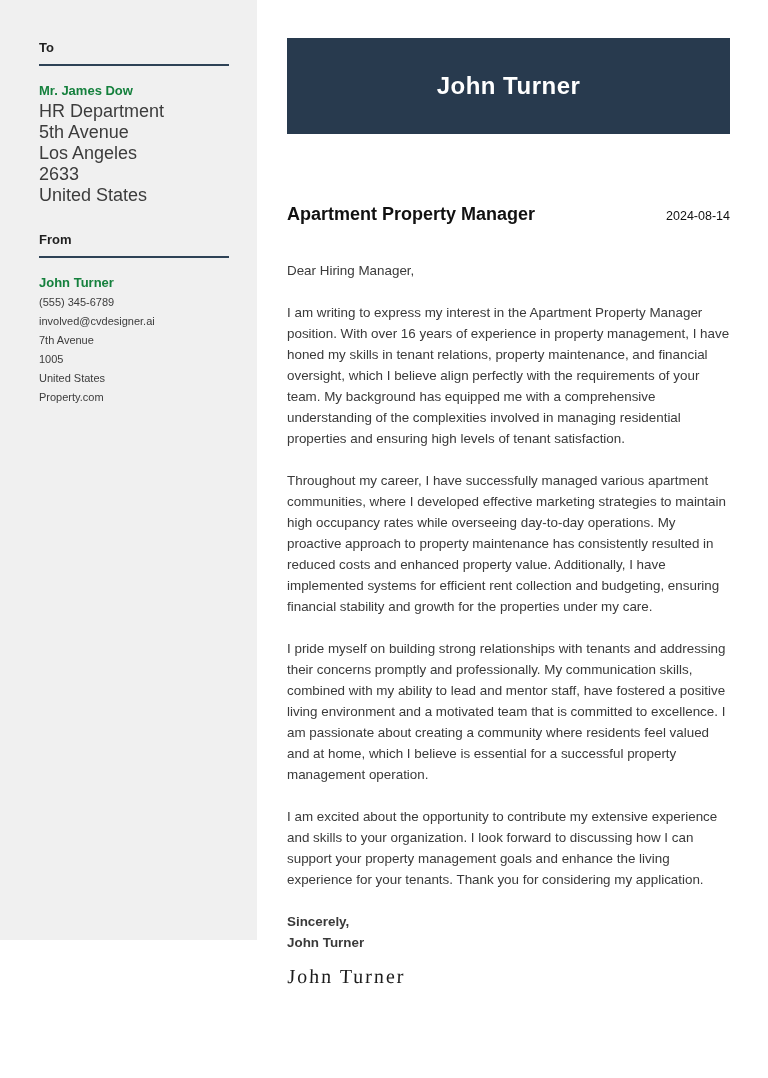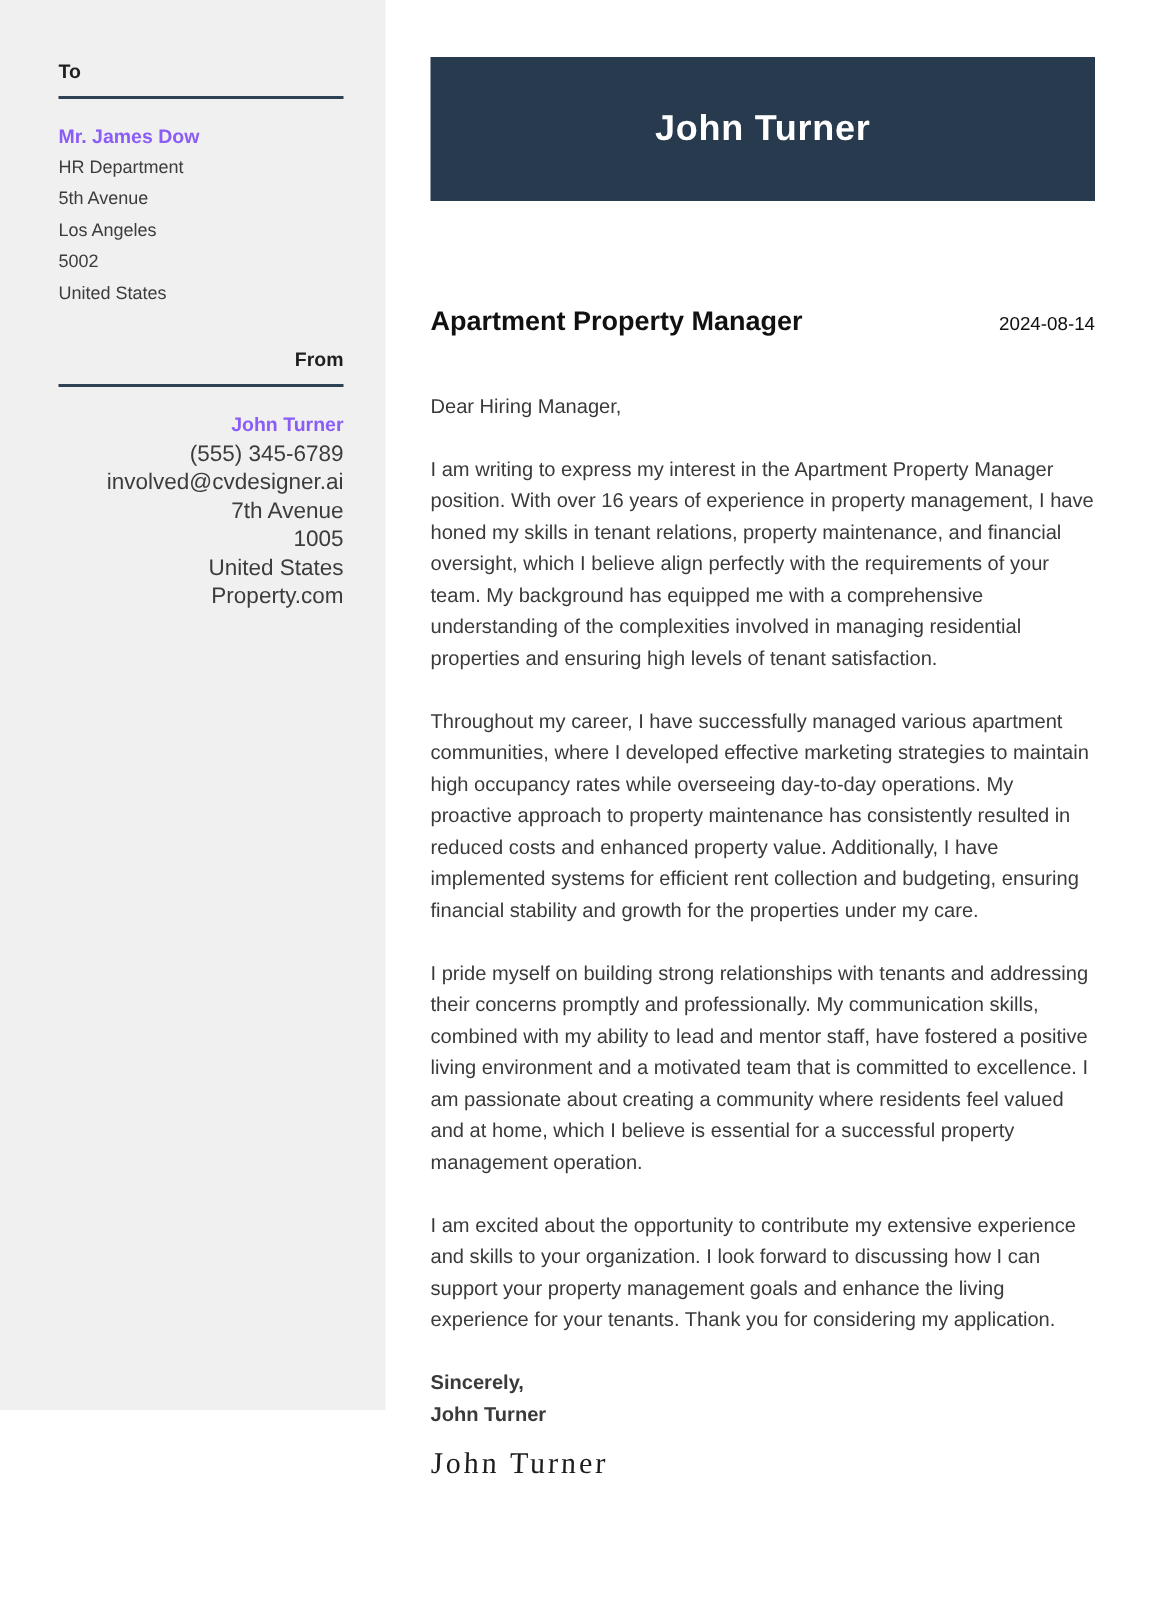--- a/index.html
+++ b/index.html
@@ -31,34 +31,34 @@
   }
   .side-rule {
     height: 2px;
     background: #2e4256;
     width: 100%;
     margin-bottom: 14px;
   }
   .side-name {
     font-size: 13px;
     font-weight: bold;
-    color: #8b5cf6;
+    color: #15803d;
     line-height: 21px;
   }
   .to-lines .side-line {
-    font-size: 12px;
+    font-size: 18px;
     line-height: 21px;
     color: #3c3c3c;
   }
   .from-lines .side-line {
-    font-size: 15px;
+    font-size: 11px;
     line-height: 19px;
     color: #3c3c3c;
   }
-  .from-section { margin-top: 26px; text-align: right; }
+  .from-section { margin-top: 26px; }
 
   
   .main {
     box-sizing: border-box;
     padding: 38px 38px 0 30px;
     flex: 1;
   }
   .name-banner {
     background: #283a4e;
     height: 96px;
@@ -113,21 +113,21 @@
 
   <aside class="sidebar">
     <section class="to-section">
       <div class="side-label">To</div>
       <div class="side-rule"></div>
       <div class="side-name">Mr. James Dow</div>
       <div class="to-lines">
         <div class="side-line">HR Department</div>
         <div class="side-line">5th Avenue</div>
         <div class="side-line">Los Angeles</div>
-        <div class="side-line">5002</div>
+        <div class="side-line">2633</div>
         <div class="side-line">United States</div>
       </div>
     </section>
 
     <section class="from-section">
       <div class="side-label">From</div>
       <div class="side-rule"></div>
       <div class="side-name">John Turner</div>
       <div class="from-lines">
         <div class="side-line">(555) 345-6789</div>

